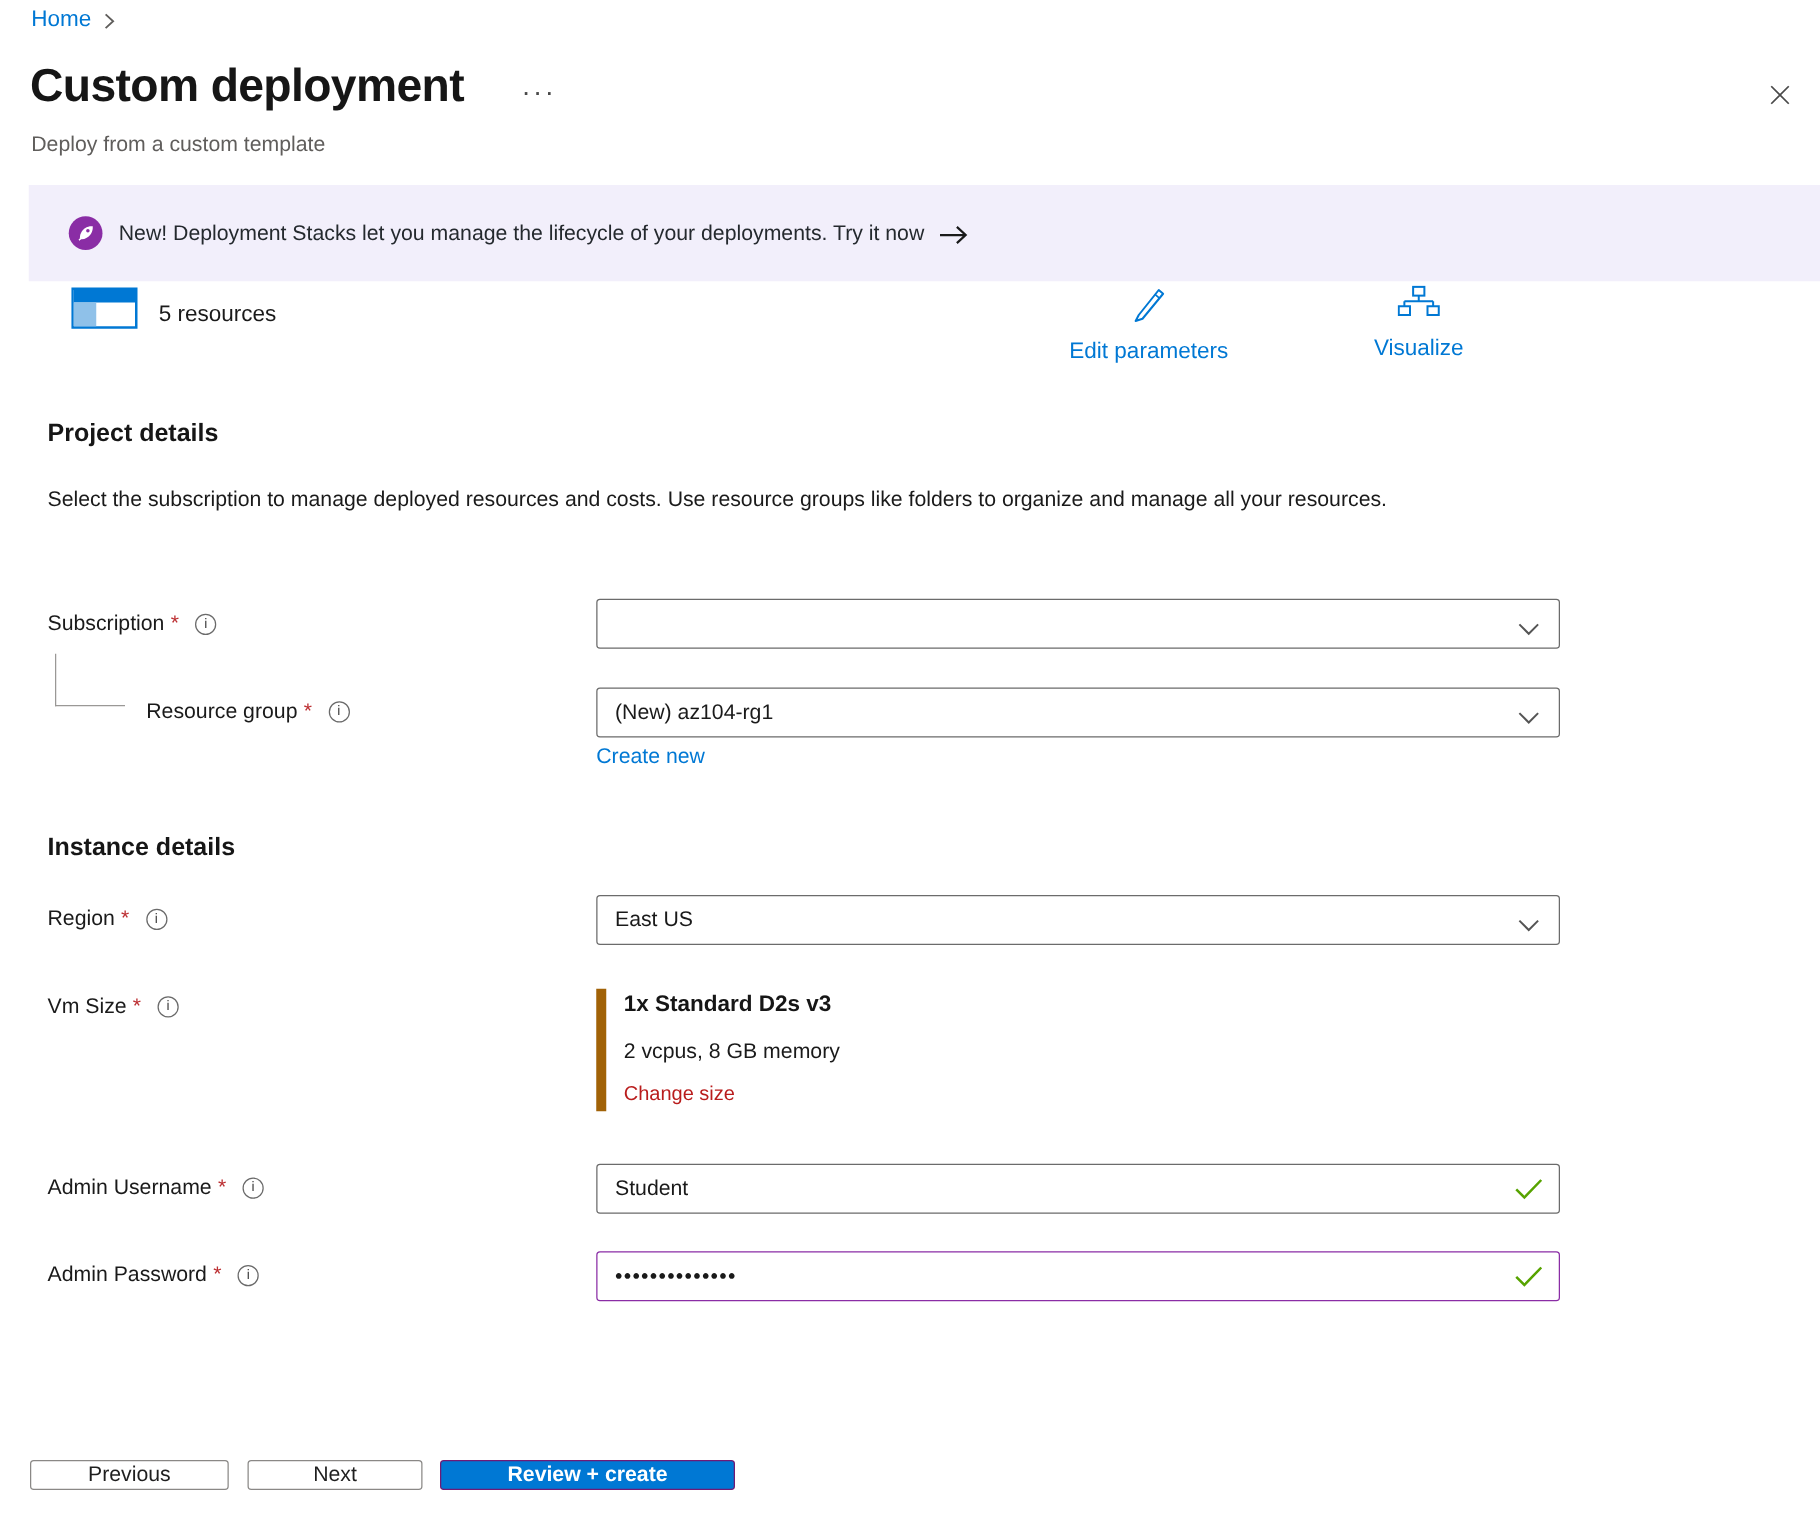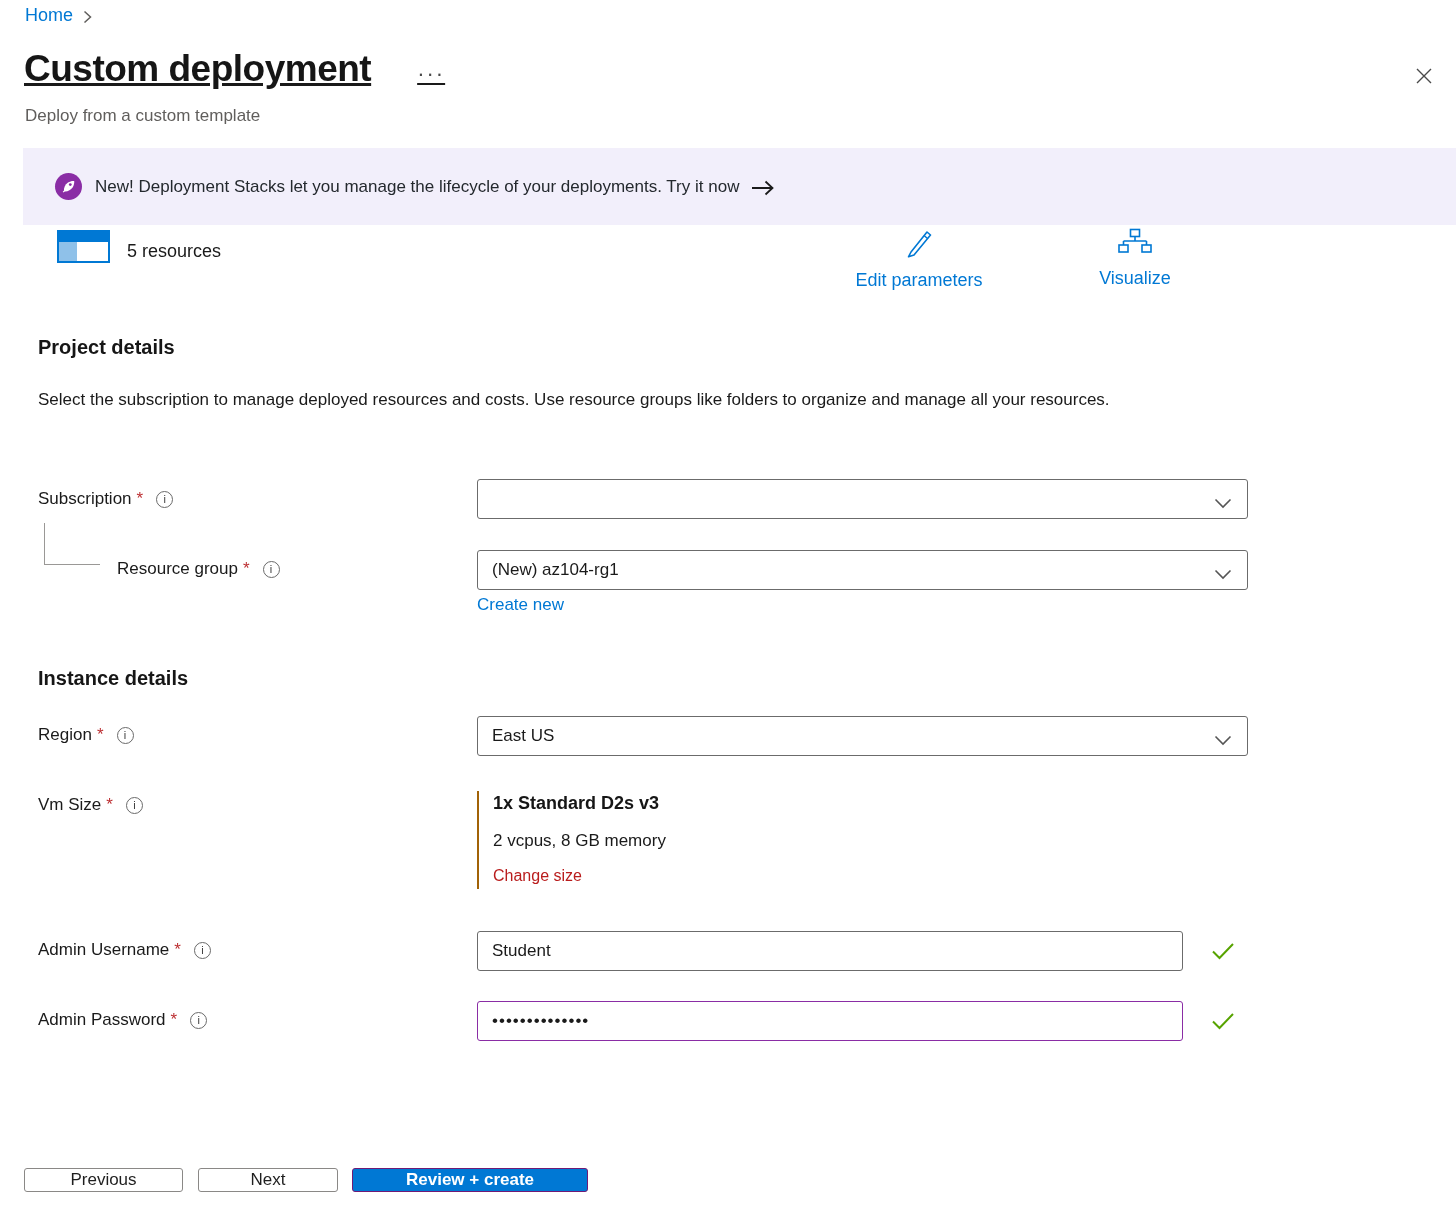--- a/index.html
+++ b/index.html
@@ -6,21 +6,21 @@
   html, body { background: #ffffff; }
   body { font-family: "Liberation Sans", sans-serif; color: #1a1a1a; }
   .page { position: relative; width: 1456px; height: 1219px; background: #ffffff; overflow: hidden; border-radius: 28px; }
 
   
   .breadcrumb { position: absolute; left: 25px; top: 5px; display: flex; align-items: center; gap: 10px; font-size: 18px; }
   .breadcrumb .home-link { color: #0078d4; cursor: pointer; text-decoration: none; }
   .crumb-chevron { display: inline-flex; margin-top: 2px; }
 
   
-  .title-row { position: absolute; left: 24px; top: 48px; display: flex; align-items: center; gap: 46px; text-decoration: underline; }
+  .title-row { position: absolute; left: 24px; top: 48px; display: flex; align-items: center; gap: 46px; }
   .page-title { font-size: 37px; font-weight: 700; color: #161616; letter-spacing: -0.5px; }
   .title-ellipsis { font-size: 22px; color: #494949; letter-spacing: 2px; cursor: pointer; line-height: 1; padding-top: 10px; }
   .close-btn { position: absolute; right: 18px; top: 64px; width: 28px; height: 28px; display: flex; align-items: center; justify-content: center; cursor: pointer; }
   .subtitle { position: absolute; left: 25px; top: 106px; font-size: 17px; color: #605e5c; }
 
   
   .banner { position: absolute; left: 23px; top: 148px; right: 0; height: 77px; background: #f2effb; display: flex; align-items: center; }
   .rocket-circle { margin-left: 32px; width: 27px; height: 27px; border-radius: 50%; background: #8a2da5; display: flex; align-items: center; justify-content: center; flex: 0 0 auto; }
   .banner-message { margin-left: 13px; font-size: 17px; color: #24292e; }
   .banner-arrow { margin-left: 12px; display: inline-flex; cursor: pointer; margin-top: 3px; }
@@ -59,27 +59,27 @@
   .dropdown { position: absolute; left: 477px; width: 771px; height: 40px; border: 1px solid #6b6b6b; border-radius: 3px; background: #fff; display: flex; align-items: center; padding: 0 58px 0 14px; font-size: 17px; color: #1a1a1a; cursor: pointer; }
   .dropdown .chevron { position: absolute; right: 15px; top: 14px; }
   #dropdown-subscription { top: 479px; }
   #dropdown-resource-group { top: 550px; }
   #dropdown-region { top: 716px; }
 
   .link { position: absolute; color: #0078d4; font-size: 17px; cursor: pointer; text-decoration: none; }
   #link-create-new { left: 477px; top: 595px; }
 
   
-  .vm-size-block { position: absolute; left: 477px; top: 791px; border-left: 2px solid #a16207; padding: 2px 0 4px 14px; }
+  .vm-size-block { position: absolute; left: 477px; top: 791px; border-left: 8px solid #a16207; padding: 2px 0 4px 14px; }
   .vm-size-name { font-size: 18px; font-weight: 700; color: #161616; }
   .vm-size-specs { font-size: 17px; color: #1a1a1a; margin-top: 17px; }
   .vm-size-change { font-size: 16px; color: #b91c1c; margin-top: 16px; cursor: pointer; }
 
   
-  .text-input { position: absolute; left: 477px; width: 706px; height: 40px; border: 1px solid #6b6b6b; border-radius: 3px; padding: 0 52px 0 14px; font-size: 17px; color: #1a1a1a; font-family: inherit; background: #fff; }
+  .text-input { position: absolute; left: 477px; width: 771px; height: 40px; border: 1px solid #6b6b6b; border-radius: 3px; padding: 0 52px 0 14px; font-size: 17px; color: #1a1a1a; font-family: inherit; background: #fff; }
   #input-admin-username { top: 931px; }
   #input-admin-password { top: 1001px; border-color: #8a2da5; letter-spacing: 1px; }
   .valid-check { position: absolute; left: 1211px; width: 24px; height: 18px; }
   #check-username { top: 942px; }
   #check-password { top: 1012px; }
 
   
   .btn { position: absolute; top: 1168px; height: 24px; border-radius: 3px; font-size: 17px; display: flex; align-items: center; justify-content: center; cursor: pointer; font-family: inherit; }
   .btn.secondary { background: #ffffff; border: 1px solid #8a8886; color: #1f1f1f; }
   .btn.primary { background: #0078d4; border: 1px solid #701a75; color: #ffffff; font-weight: 700; }

